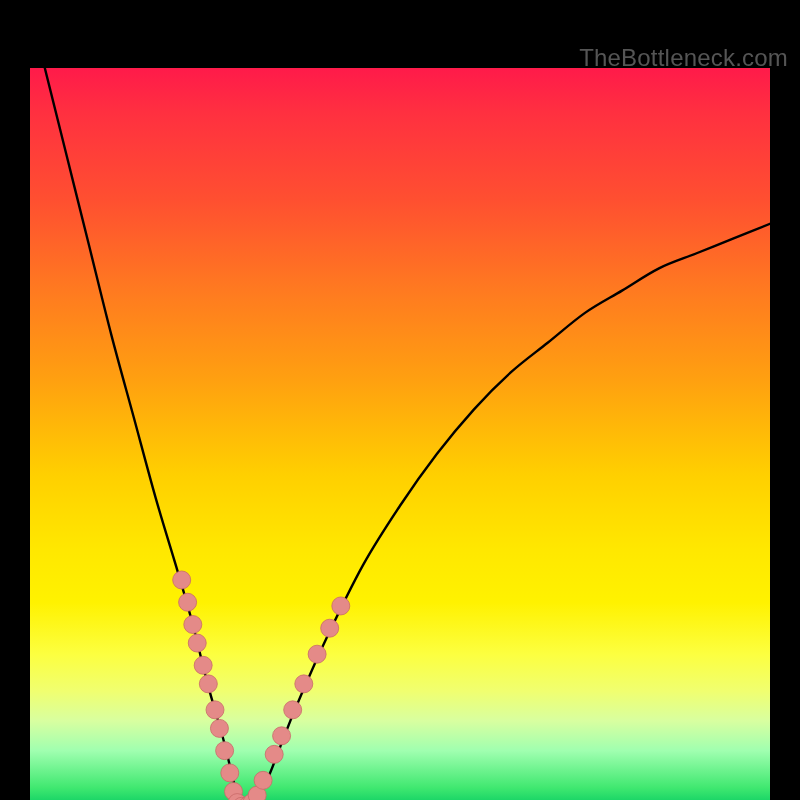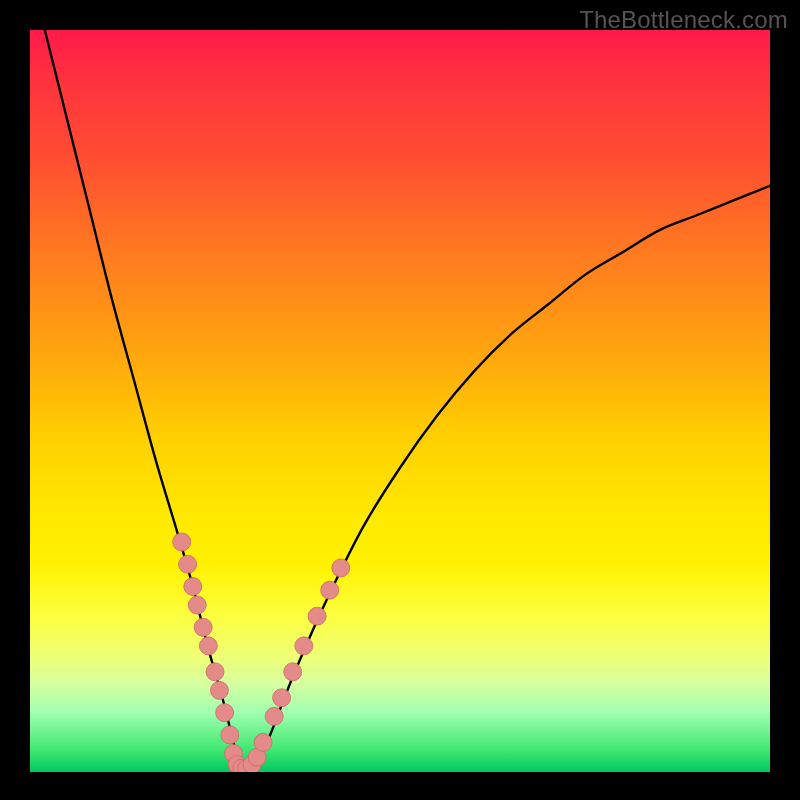--- a/index.html
+++ b/index.html
@@ -9,20 +9,21 @@
     height: 800px;
     overflow: hidden;
     background: #000;
     font-family: Arial, Helvetica, sans-serif;
   }
   .frame {
     position: relative;
     width: 800px;
     height: 642px;
     background: #000;
+    margin-top: 38px;
   }
   .plot {
     position: absolute;
     left: 30px;
     top: 30px;
     width: 740px;
     height: 742px;
     background: linear-gradient(to bottom,
       #ff1a4a 0%,
       #ff3040 6%,

